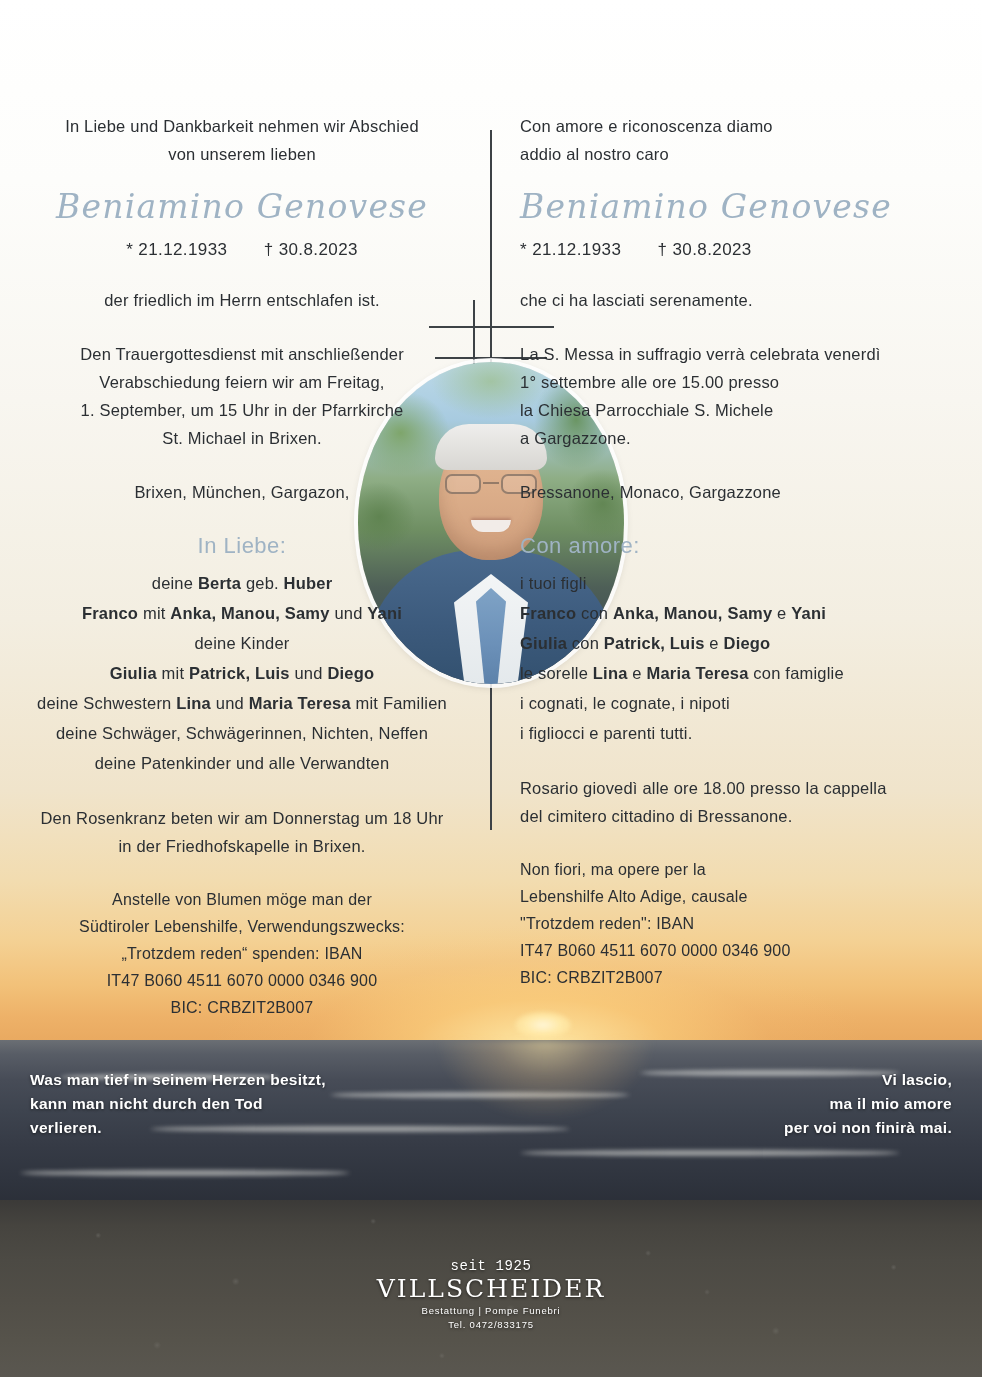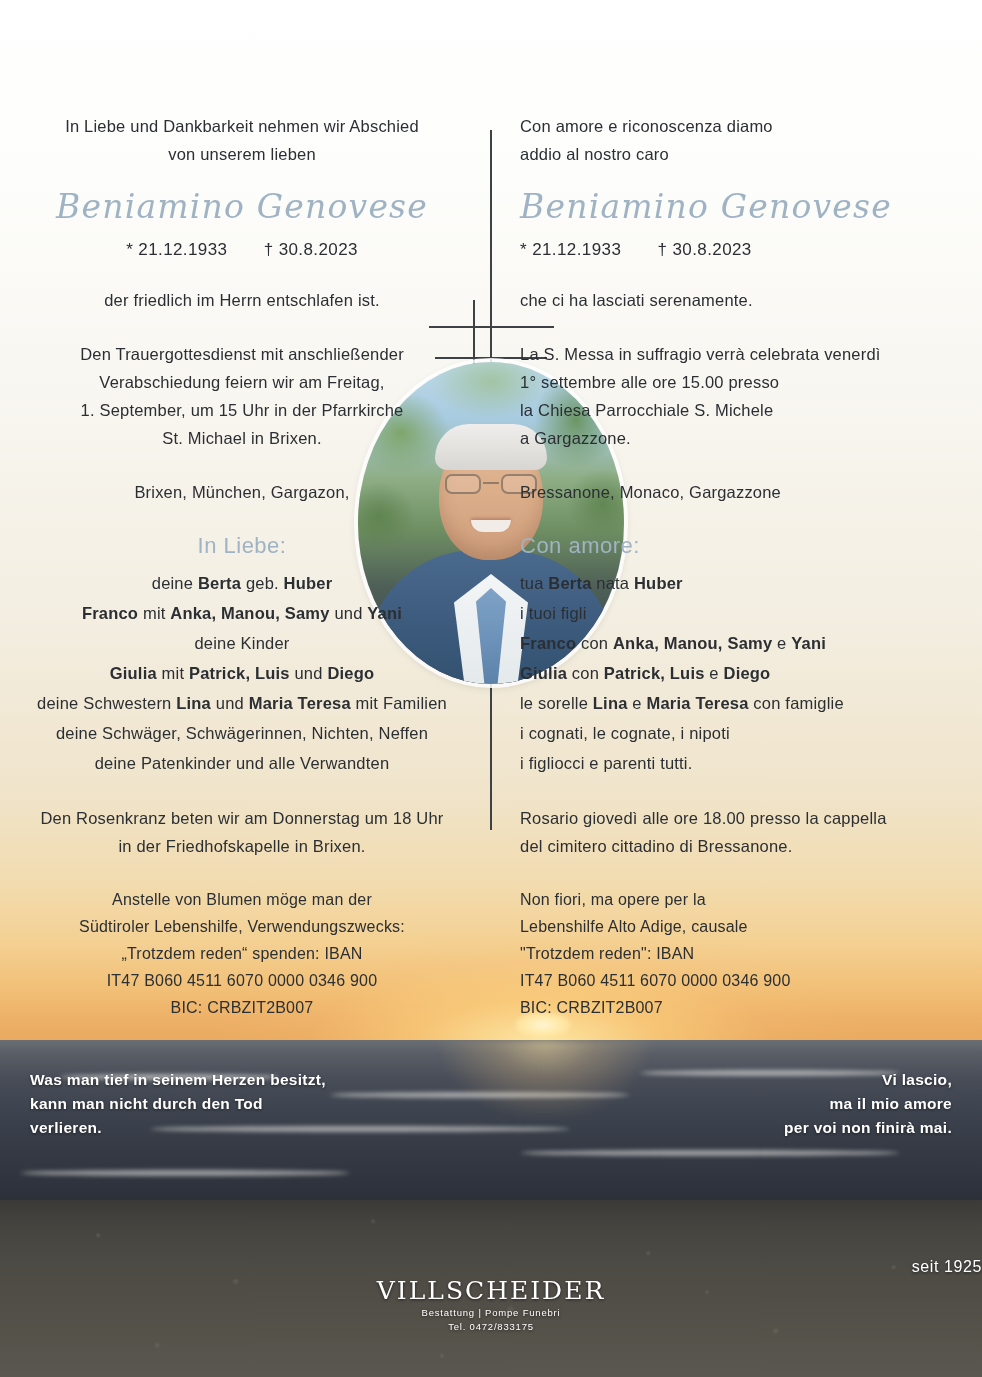--- a/index.html
+++ b/index.html
@@ -352,25 +352,24 @@
   .footer {
     position: absolute;
     left: 0; right: 0;
     top: 1258px;
     z-index: 8;
     text-align: center;
     color: #ffffff;
     text-shadow: 0 1px 3px rgba(0,0,0,0.6);
   }
   .footer .seit {
-    font-family: Liberation Sans, sans-serif;
-    font-size: 16px;
+    font-family: Liberation Mono, monospace;
+    font-size: 14px;
     letter-spacing: 0.6px;
     margin-bottom: 1px;
-    text-align: right;
   }
   .footer .brand {
     font-family: "DejaVu Serif", serif;
     font-size: 25px;
     letter-spacing: 2px;
     line-height: 28px;
   }
   .footer .sub {
     font-size: 9.5px;
     letter-spacing: 0.8px;
@@ -500,21 +499,20 @@
       <div>1° settembre alle ore 15.00 presso</div>
       <div>la Chiesa Parrocchiale S. Michele</div>
       <div>a Gargazzone.</div>
     </div>
 
     <div class="block">Bressanone, Monaco, Gargazzone</div>
 
     <div class="inlove">Con amore:</div>
 
     <div class="block family">
-        <div>tua <b>Berta</b> nata <b>Huber</b></div>
         <div>i tuoi figli</div>
         <div><b>Franco</b> con <b>Anka, Manou, Samy</b> e <b>Yani</b></div>
         <div><b>Giulia</b> con <b>Patrick, Luis</b> e <b>Diego</b></div>
         <div>le sorelle <b>Lina</b> e <b>Maria Teresa</b> con famiglie</div>
         <div>i cognati, le cognate, i nipoti</div>
         <div>i figliocci e parenti tutti.</div>
       </div>
 
     <div class="block">
       <div>Rosario giovedì alle ore 18.00 presso la cappella</div>

